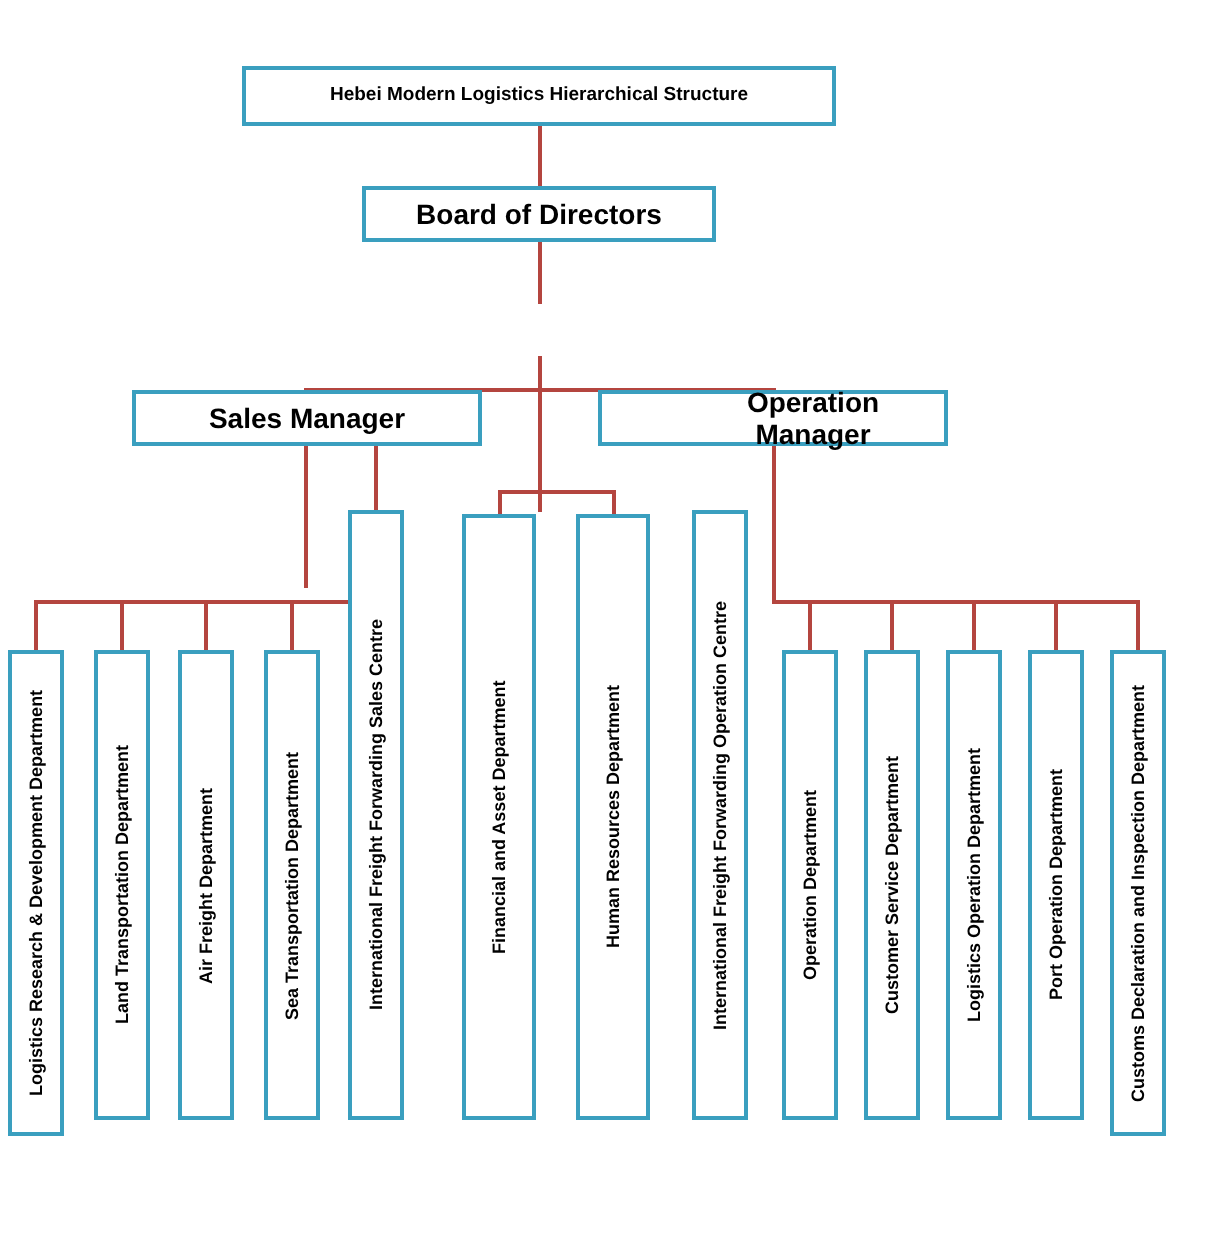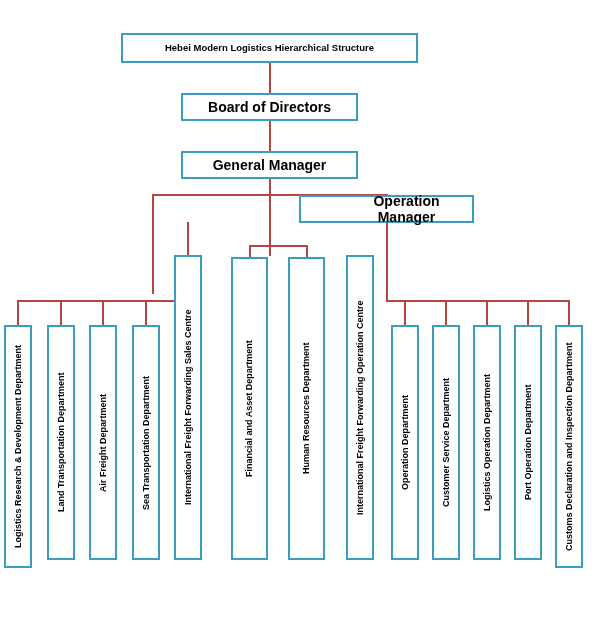--- a/index.html
+++ b/index.html
@@ -84,22 +84,22 @@
   <div class="conn v" style="left:404px; top:300px; height:25px;"></div>
   <div class="conn v" style="left:445px; top:300px; height:25px;"></div>
   <div class="conn v" style="left:486px; top:300px; height:25px;"></div>
   <div class="conn v" style="left:527px; top:300px; height:25px;"></div>
   <div class="conn v" style="left:568px; top:300px; height:25px;"></div>
 
   <div class="node horiz top" style="left:121px; top:33px; width:297px; height:30px;">Hebei  Modern Logistics Hierarchical Structure</div>
 
   <div class="node horiz" style="left:181px; top:93px; width:177px; height:28px;">Board of Directors</div>
 
-  <div class="node horiz" style="left:181px; top:151px; width:177px; height:28px;">General Manager</div>
 
+  <div class="node horiz" style="left:66px; top:195px; width:175px; height:28px;">Sales Manager</div>
 
   <div class="node horiz" style="left:299px; top:195px; width:175px; height:28px;padding-left:44px;">Operation Manager</div>
 
   <div class="node vert" style="left:4px; top:325px; width:28px; height:243px;">Logistics Research &amp; Development Department</div>
 
   <div class="node vert" style="left:47px; top:325px; width:28px; height:235px;">Land Transportation Department</div>
 
   <div class="node vert" style="left:89px; top:325px; width:28px; height:235px;">Air Freight Department</div>
 
   <div class="node vert" style="left:132px; top:325px; width:28px; height:235px;">Sea Transportation Department</div>

